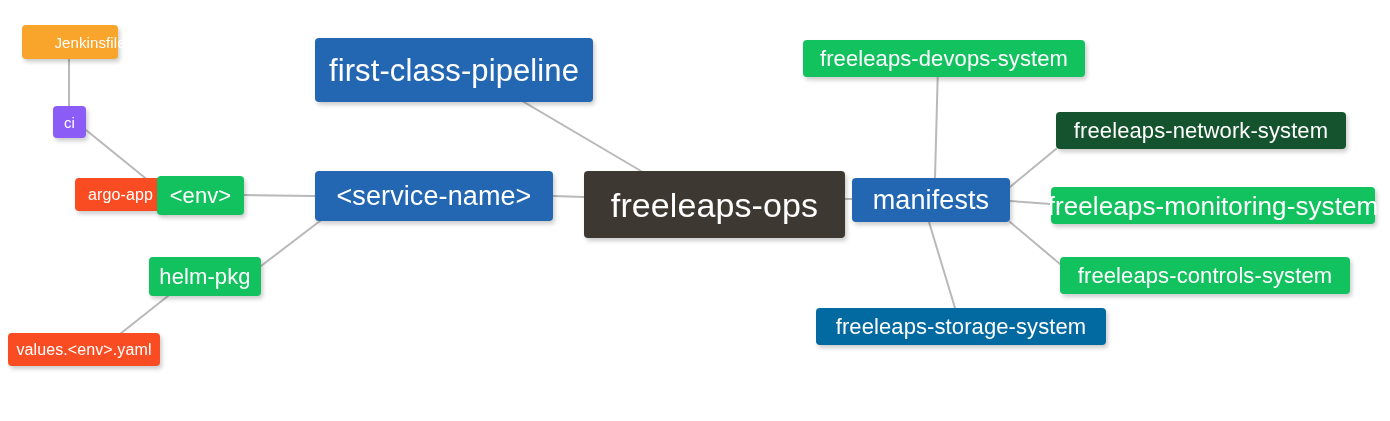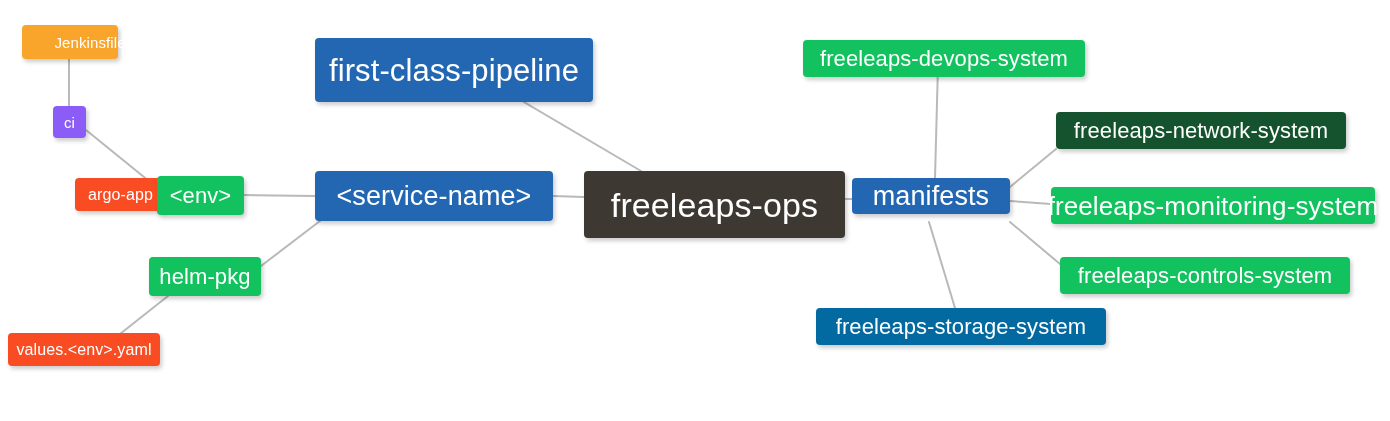--- a/index.html
+++ b/index.html
@@ -94,21 +94,21 @@
       </div>
       <div class="node" style="left: 315px; top: 38px; width: 278px; height: 64px; background: rgb(35, 103, 179); font-size: 31px;">
         <span class="node-label">first-class-pipeline</span>
       </div>
       <div class="node" style="left: 315px; top: 171px; width: 238px; height: 50px; background: rgb(35, 103, 179); font-size: 27px;">
         <span class="node-label">&lt;service-name&gt;</span>
       </div>
       <div class="node" style="left: 584px; top: 171px; width: 261px; height: 67px; background: rgb(62, 56, 51); font-size: 34px;">
         <span class="node-label">freeleaps-ops</span>
       </div>
-      <div class="node" style="left: 852px; top: 178px; width: 158px; height: 36px; background: rgb(35, 103, 179); font-size: 27px;">
+      <div class="node" style="left: 852px; top: 178px; width: 158px; height: 44px; background: rgb(35, 103, 179); font-size: 27px;">
         <span class="node-label">manifests</span>
       </div>
       <div class="node" style="left: 803px; top: 40px; width: 282px; height: 37px; background: rgb(18, 194, 94); font-size: 22px;">
         <span class="node-label">freeleaps-devops-system</span>
       </div>
       <div class="node" style="left: 1056px; top: 112px; width: 290px; height: 37px; background: #14532d; font-size: 22px;">
         <span class="node-label">freeleaps-network-system</span>
       </div>
       <div class="node" style="left: 1051px; top: 187px; width: 324px; height: 37px; background: rgb(18, 194, 94); font-size: 26px; text-align: right;">
         <span class="node-label">freeleaps-monitoring-system</span>

